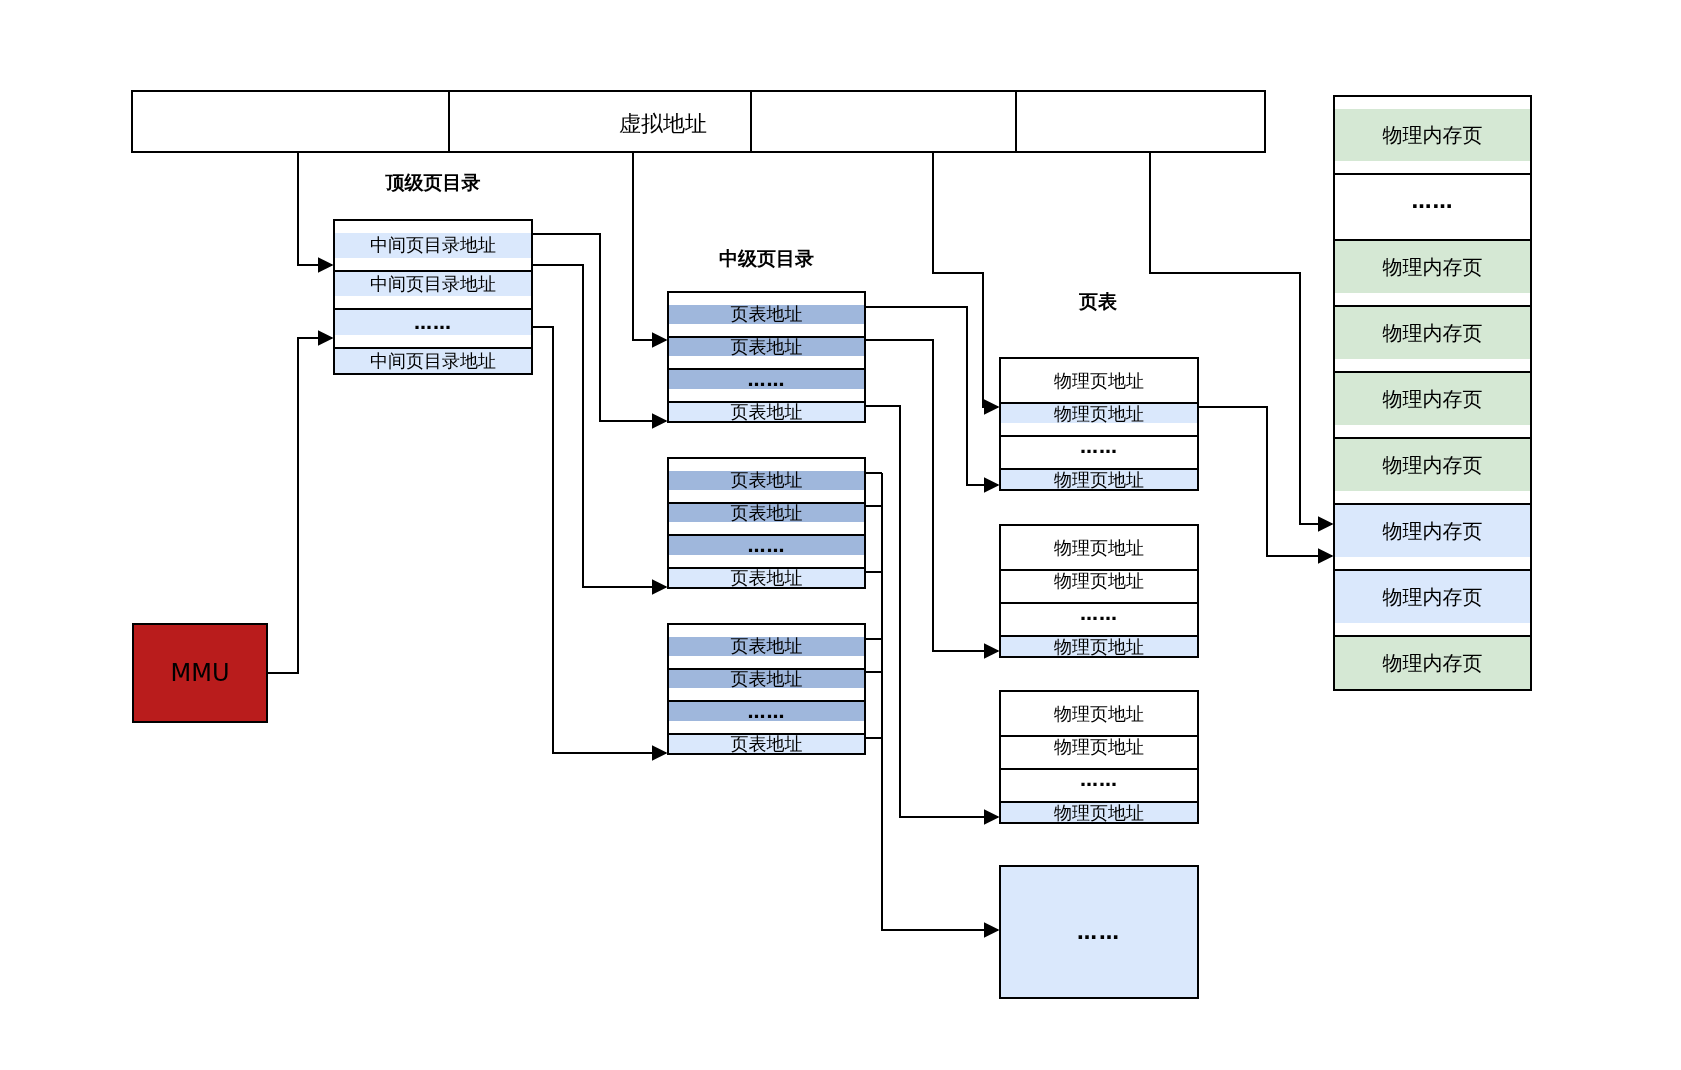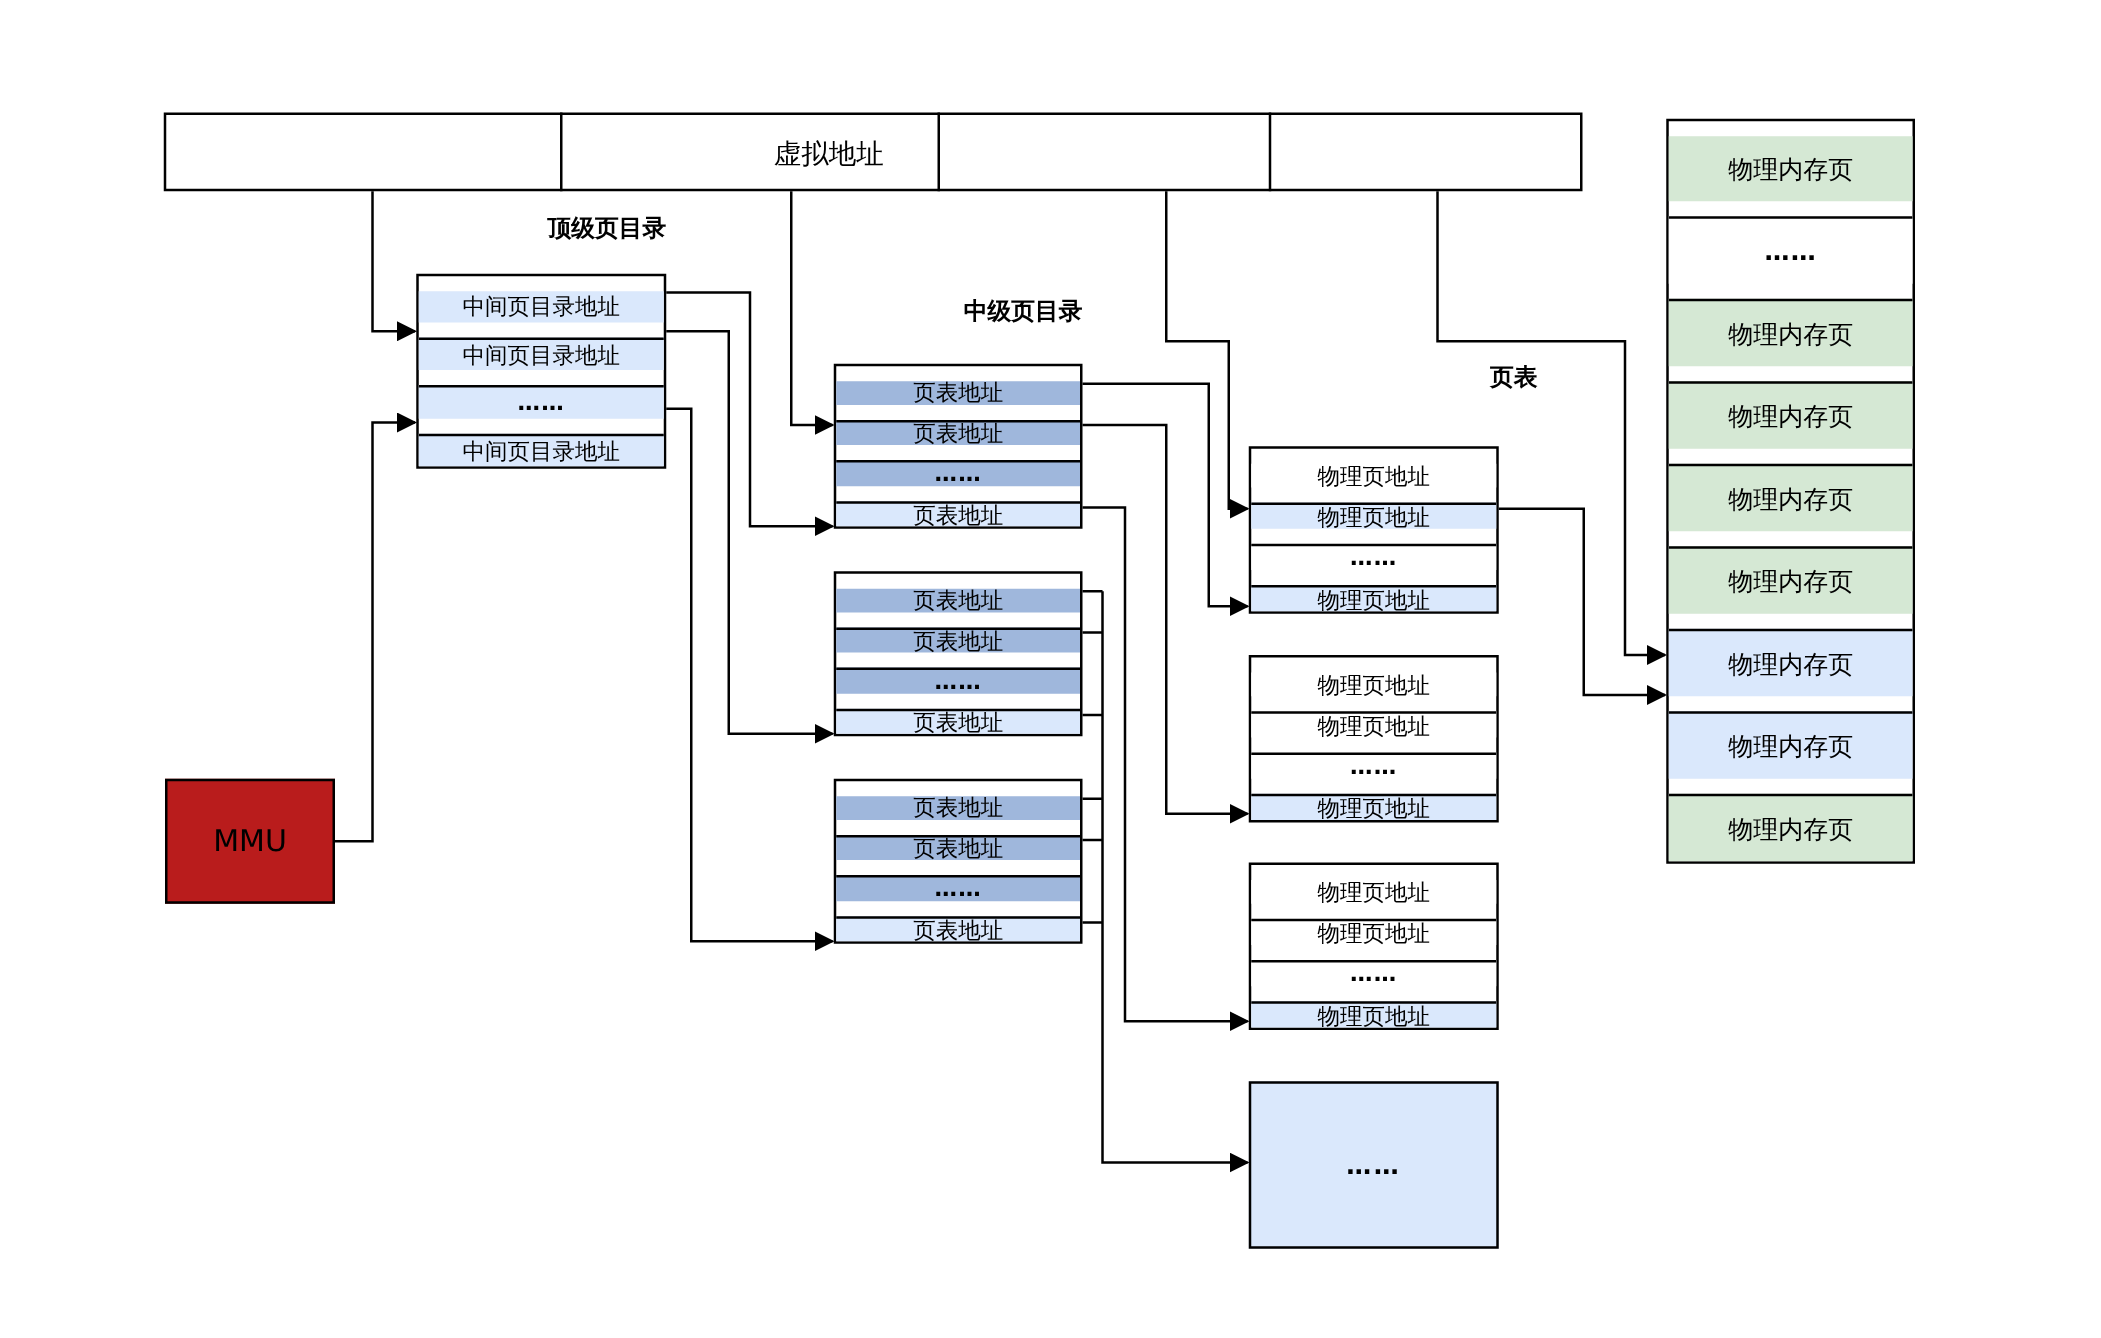--- a/index.html
+++ b/index.html
@@ -18,21 +18,21 @@
   .row{flex:1 1 0;display:flex;align-items:center;justify-content:center;
        font-size:18px;border-top:2px solid #000;overflow:hidden;white-space:nowrap;margin-top:12px;}
   .row:first-child{border-top:none;}
   .light{background:#dae8fc;}
   .dark{background:#9fb7dc;}
   .green{background:#d5e8d4;}
   .white{background:#ffffff;}
   .dots{font-weight:bold;letter-spacing:1px;}
   .phys .row{font-size:20px;}
   
-  .hdr{font-size:19px;font-weight:bold;text-align:right;}
+  .hdr{font-size:19px;font-weight:bold;text-align:center;}
   
   .mmu{border:2px solid #000;background:#b91c1c;display:flex;align-items:center;justify-content:center;
        font-size:24px;}
   
   .bigbox{border:2px solid #000;background:#dae8fc;display:flex;align-items:center;justify-content:center;
           font-size:20px;font-weight:bold;letter-spacing:2px;}
   svg.wires{position:absolute;left:0;top:0;pointer-events:none;}
   svg.wires path{stroke:#000;stroke-width:2;fill:none;}
 </style>
 </head>
@@ -41,22 +41,22 @@
 <div id="canvas">
 
   <div class="abs vabar" style="left:131px;top:90px;width:1135px;height:63px">
     <div class="abs valabel" style="left:430px;top:0;width:200px;height:63px">虚拟地址</div>
   </div>
   <div class="abs vadiv" style="left:448px;top:90px;height:63px"></div>
   <div class="abs vadiv" style="left:750px;top:90px;height:63px"></div>
   <div class="abs vadiv" style="left:1015px;top:90px;height:63px"></div>
 
   <div class="abs hdr" style="left:333px;top:170px;width:200px">顶级页目录</div>
-  <div class="abs hdr" style="left:667px;top:236px;width:199px">中级页目录</div>
-  <div class="abs hdr" style="left:1030px;top:289px;width:200px">页表</div>
+  <div class="abs hdr" style="left:667px;top:246px;width:199px">中级页目录</div>
+  <div class="abs hdr" style="left:998px;top:289px;width:200px">页表</div>
 
   <div class="abs tbl" style="left:333px;top:219px;width:200px;height:156px">
     <div class="row light">中间页目录地址</div>
     <div class="row light">中间页目录地址</div>
     <div class="row light dots">……</div>
     <div class="row light">中间页目录地址</div>
   </div>
 
   <div class="abs tbl" style="left:667px;top:291px;width:199px;height:132px">
     <div class="row dark">页表地址</div>

